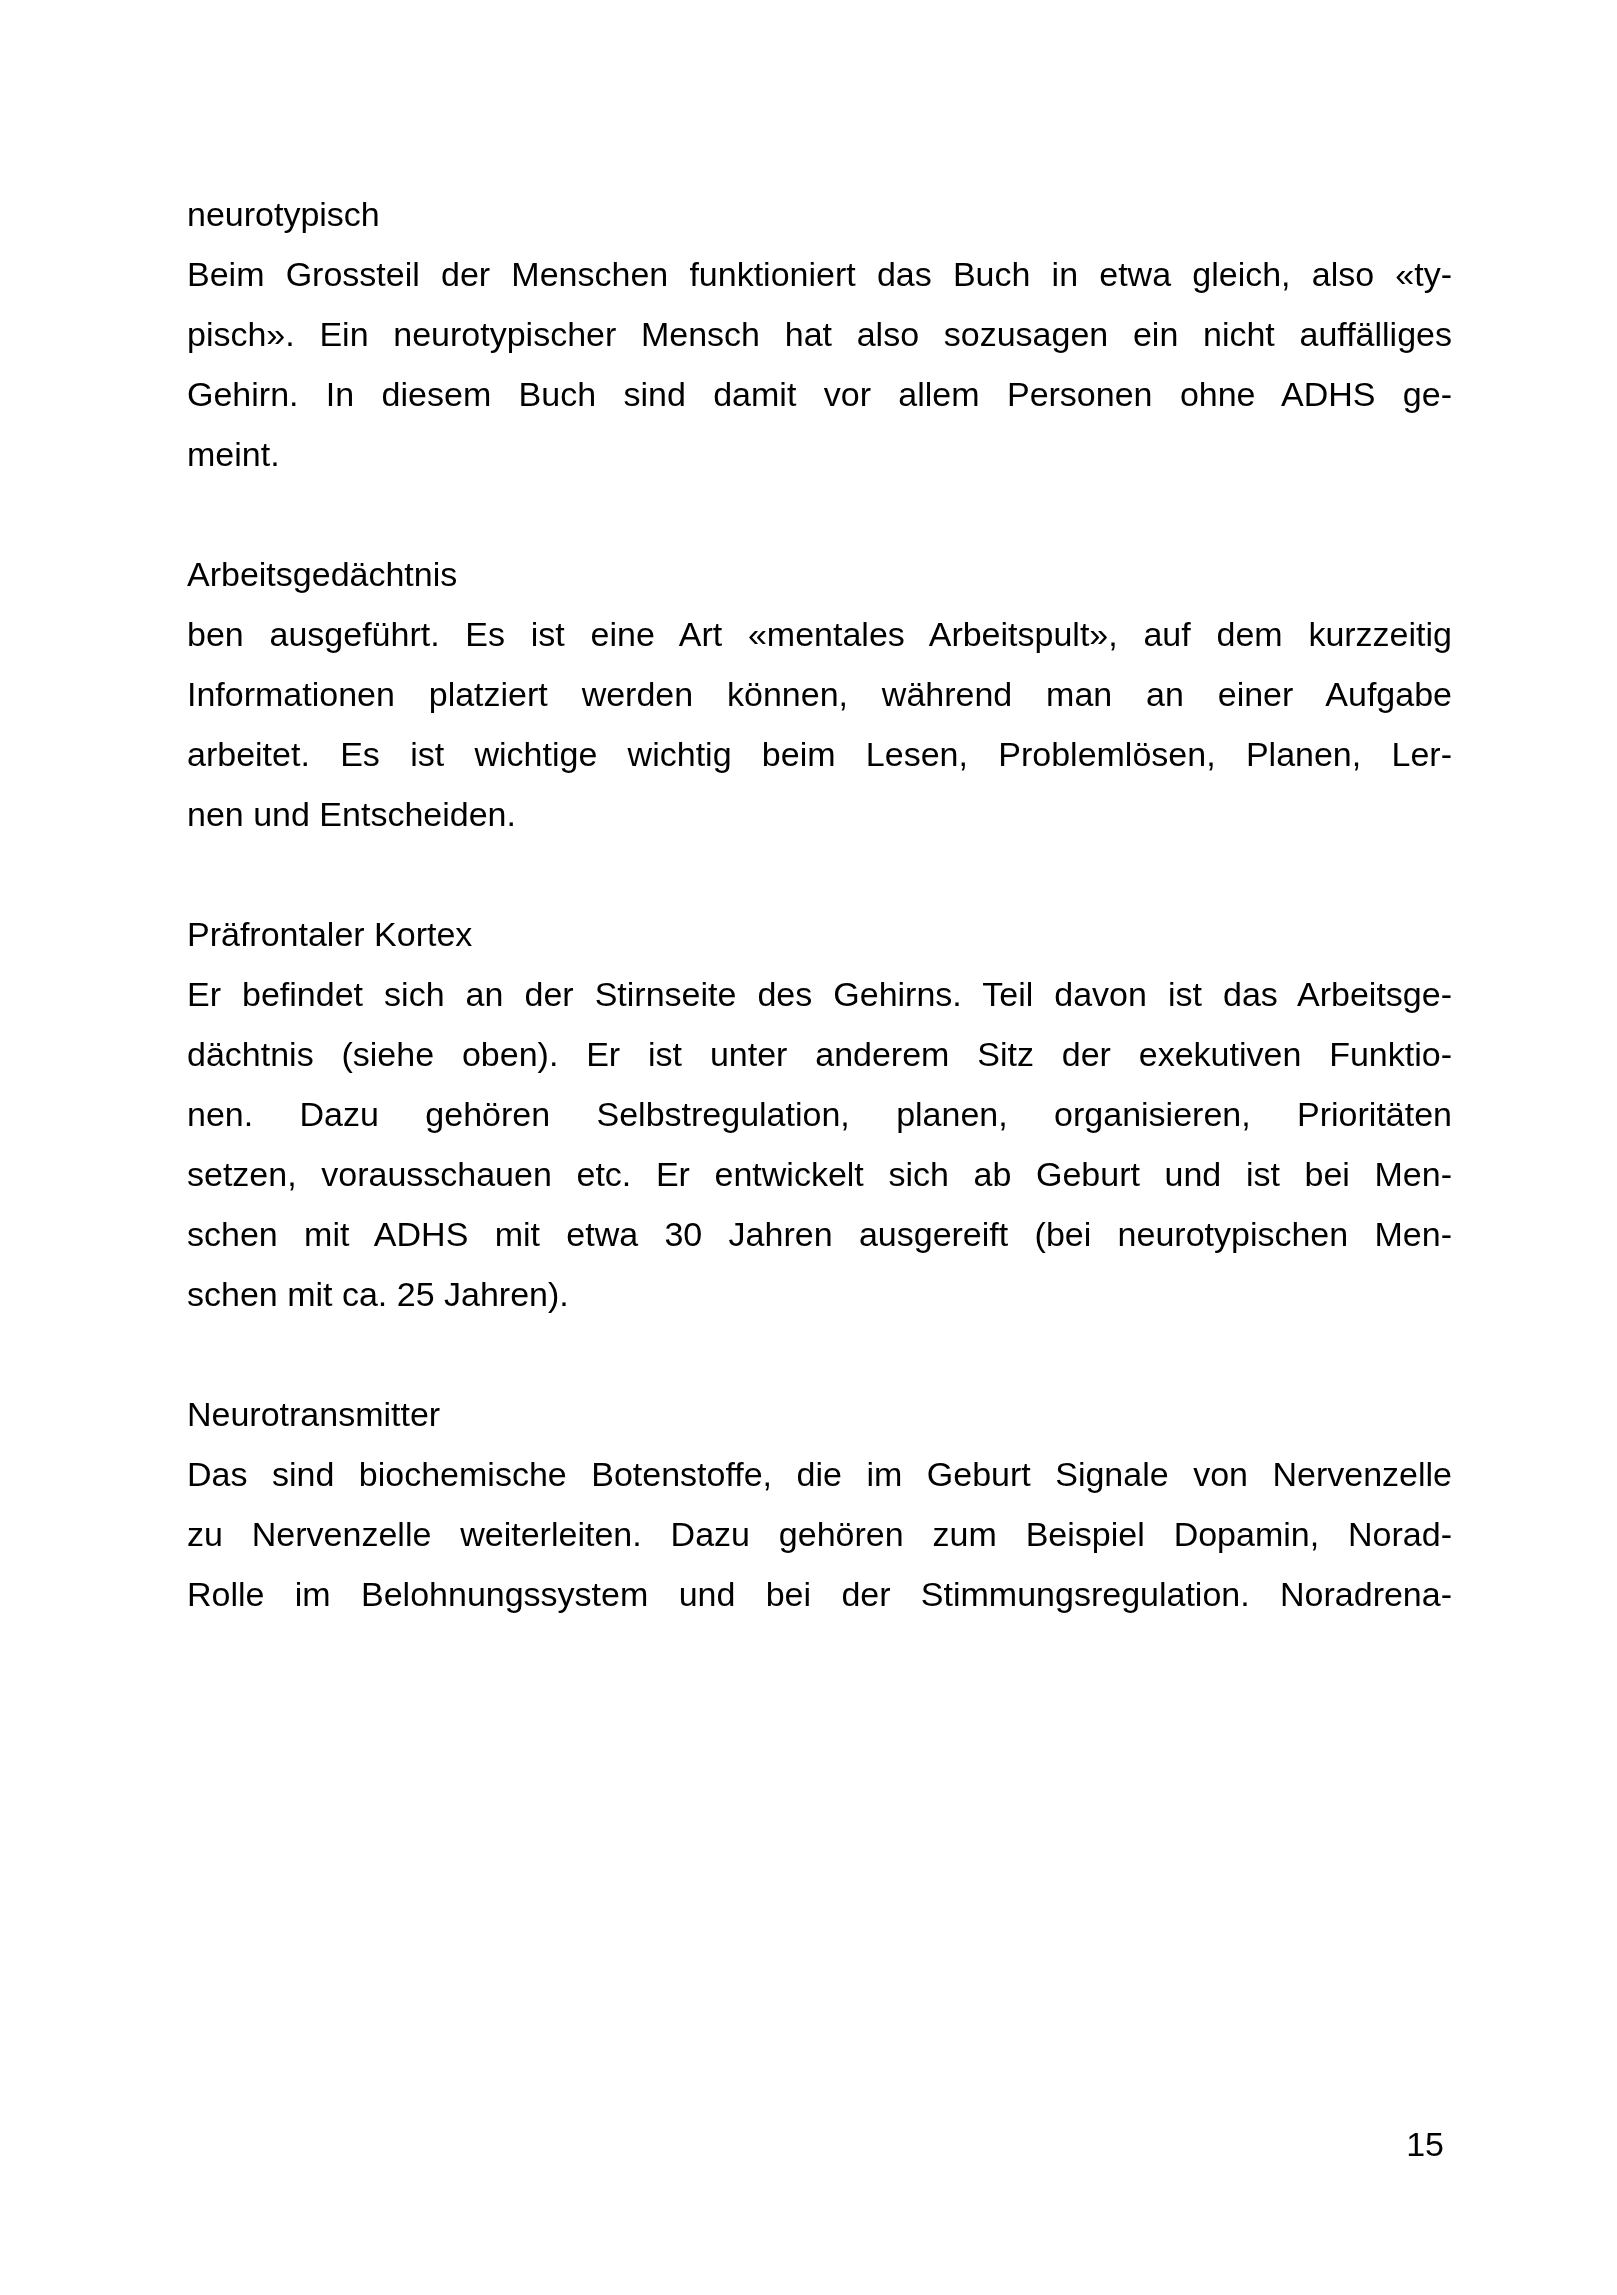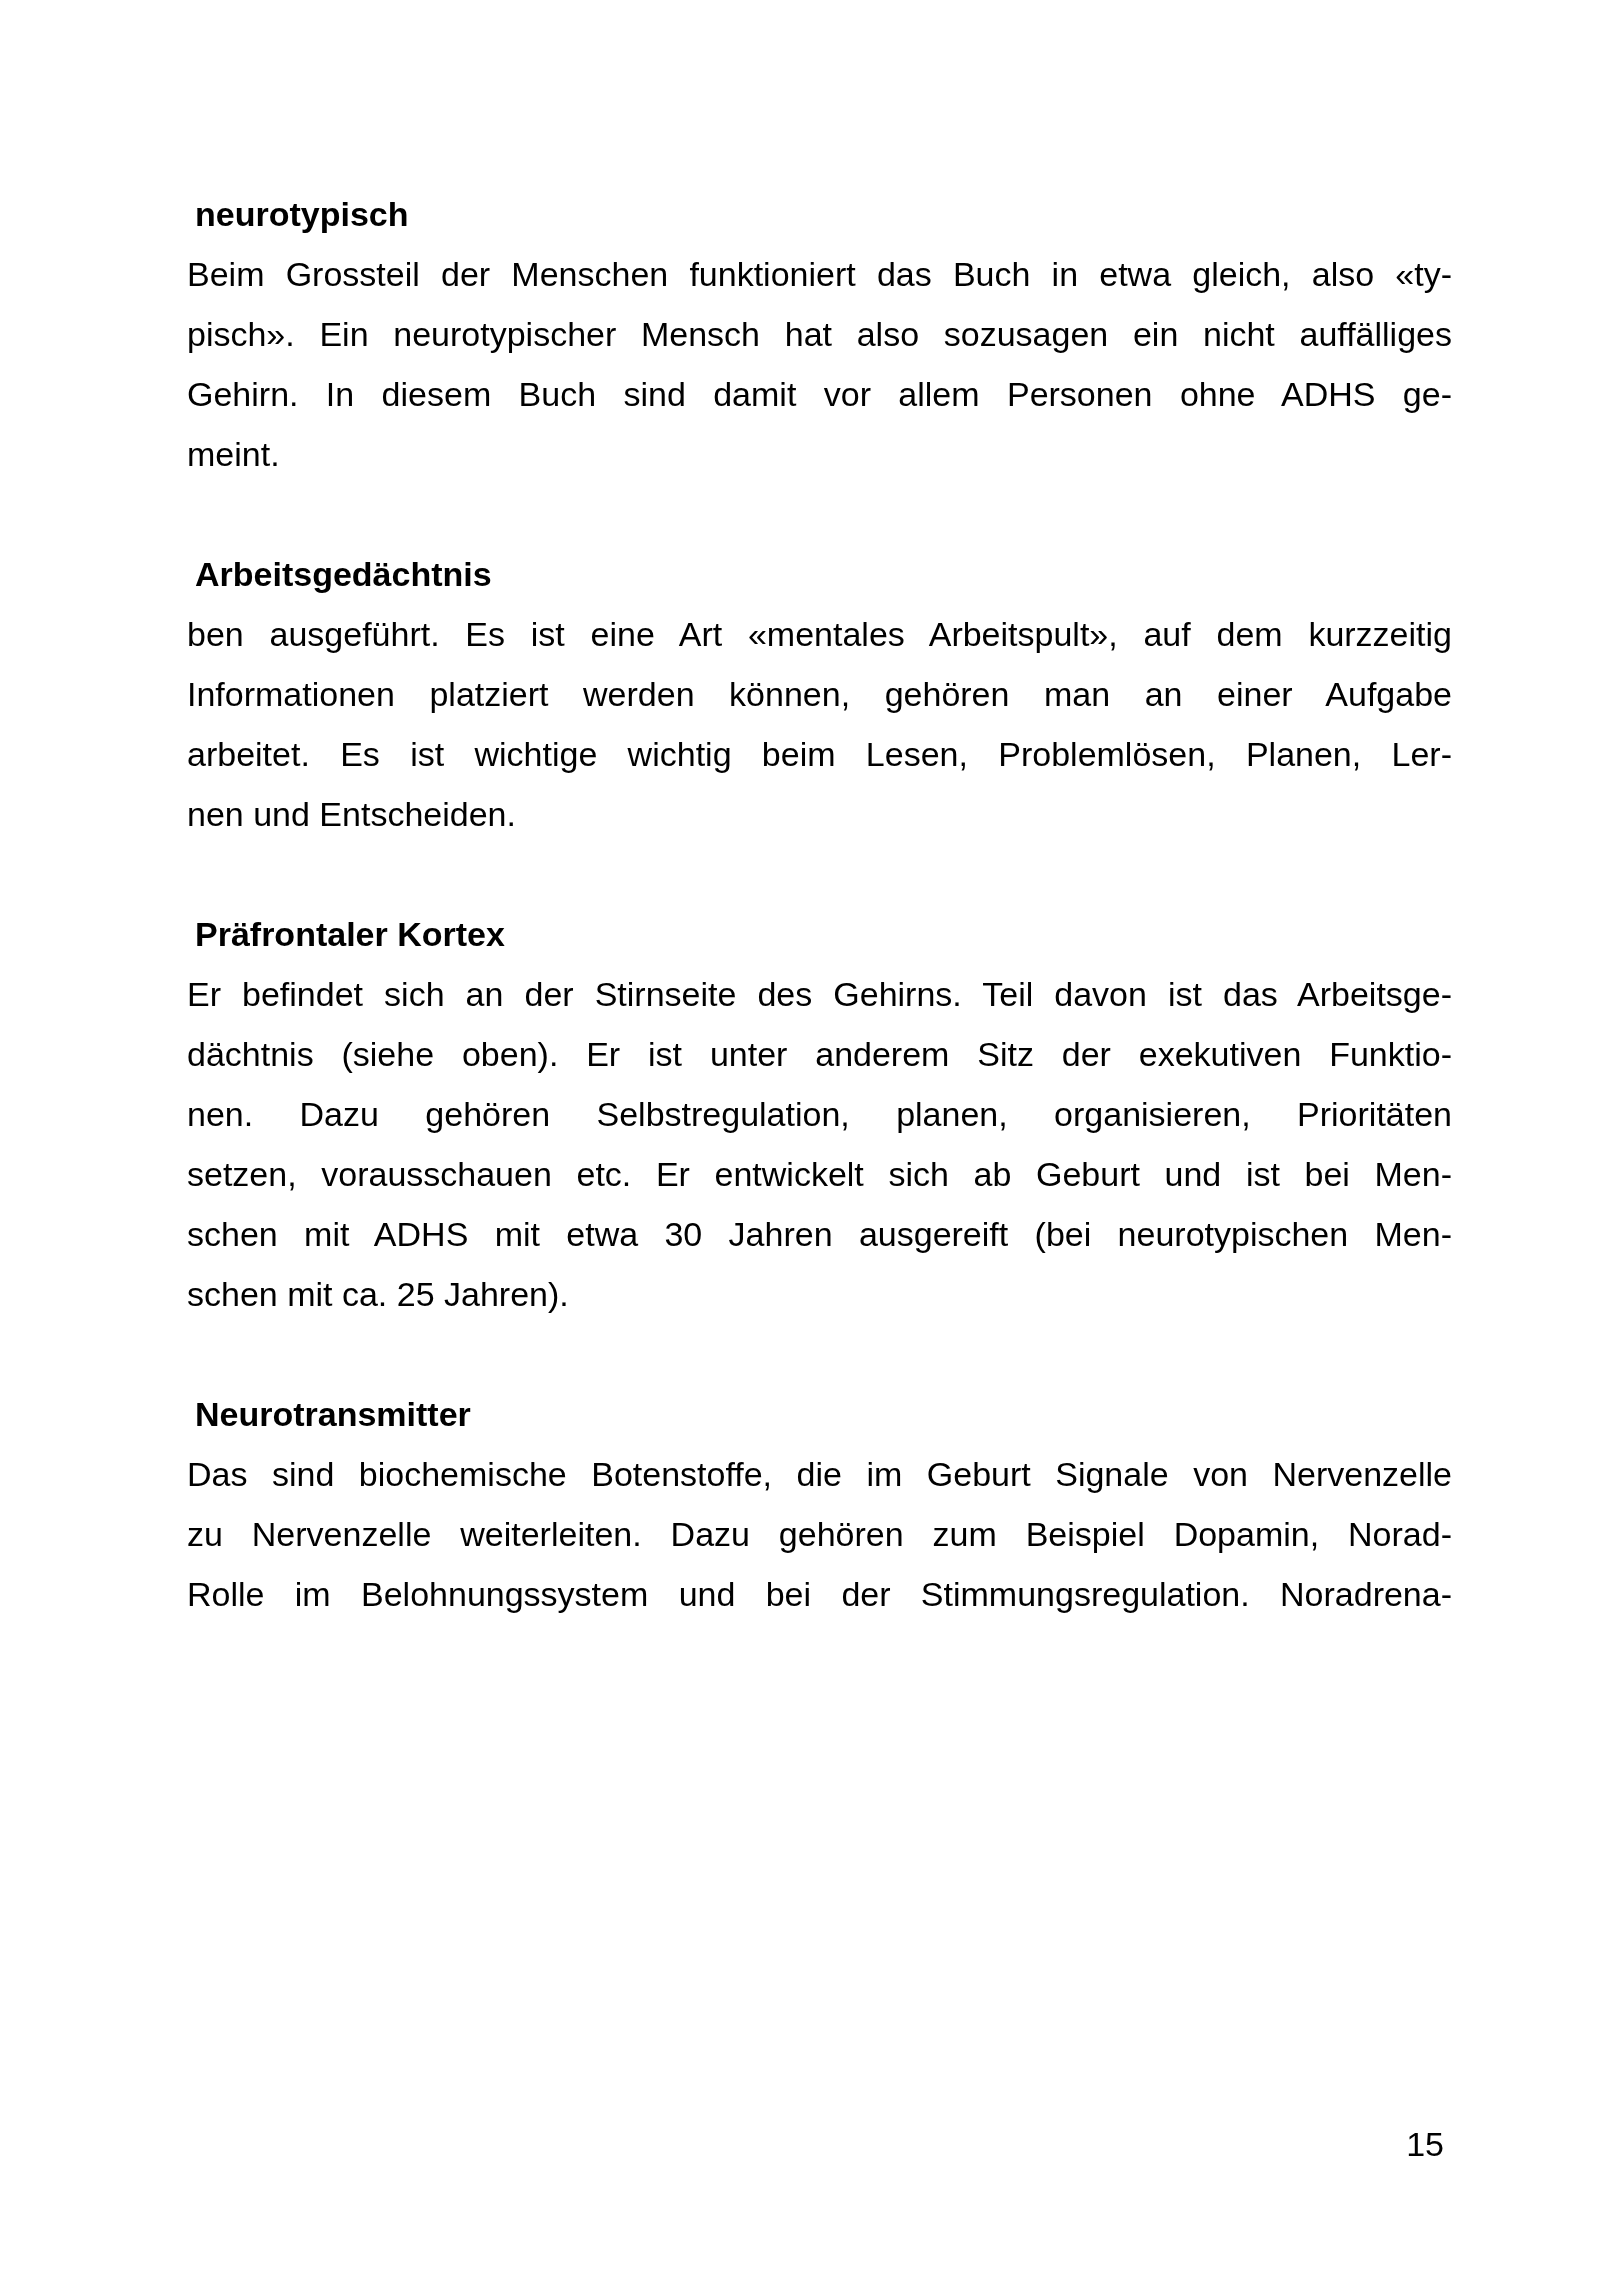--- a/index.html
+++ b/index.html
@@ -33,24 +33,23 @@
     text-align: justify;
     text-align-last: justify;
     white-space: normal;
   }
   .line.last-line {
     text-align-last: left;
   }
   .heading {
     font-size: 34px;
     line-height: 60px;
-    font-weight: bold;
+    font-weight: normal;
     text-align: left;
     text-align-last: left;
-    margin-left: 8px;
   }
   .page-number {
     position: absolute;
     top: 2114px;
     left: 179px;
     width: 1265px;
     font-size: 34px;
     line-height: 60px;
     text-align: right;
   }
@@ -63,21 +62,21 @@
       <section class="section">
         <div class="heading">neurotypisch</div>
         <div class="line">Beim Grossteil der Menschen funktioniert das Buch in etwa gleich, also «ty-</div>
         <div class="line">pisch». Ein neurotypischer Mensch hat also sozusagen ein nicht auffälliges</div>
         <div class="line">Gehirn. In diesem Buch sind damit vor allem Personen ohne ADHS ge-</div>
         <div class="line last-line">meint.</div>
       </section>
       <section class="section">
         <div class="heading">Arbeitsgedächtnis</div>
         <div class="line">ben ausgeführt. Es ist eine Art «mentales Arbeitspult», auf dem kurzzeitig</div>
-        <div class="line">Informationen platziert werden können, gehören man an einer Aufgabe</div>
+        <div class="line">Informationen platziert werden können, während man an einer Aufgabe</div>
         <div class="line">arbeitet. Es ist wichtige wichtig beim Lesen, Problemlösen, Planen, Ler-</div>
         <div class="line last-line">nen und Entscheiden.</div>
       </section>
       <section class="section">
         <div class="heading">Präfrontaler Kortex</div>
         <div class="line">Er befindet sich an der Stirnseite des Gehirns. Teil davon ist das Arbeitsge-</div>
         <div class="line">dächtnis (siehe oben). Er ist unter anderem Sitz der exekutiven Funktio-</div>
         <div class="line">nen. Dazu gehören Selbstregulation, planen, organisieren, Prioritäten</div>
         <div class="line">setzen, vorausschauen etc. Er entwickelt sich ab Geburt und ist bei Men-</div>
         <div class="line">schen mit ADHS mit etwa 30 Jahren ausgereift (bei neurotypischen Men-</div>

